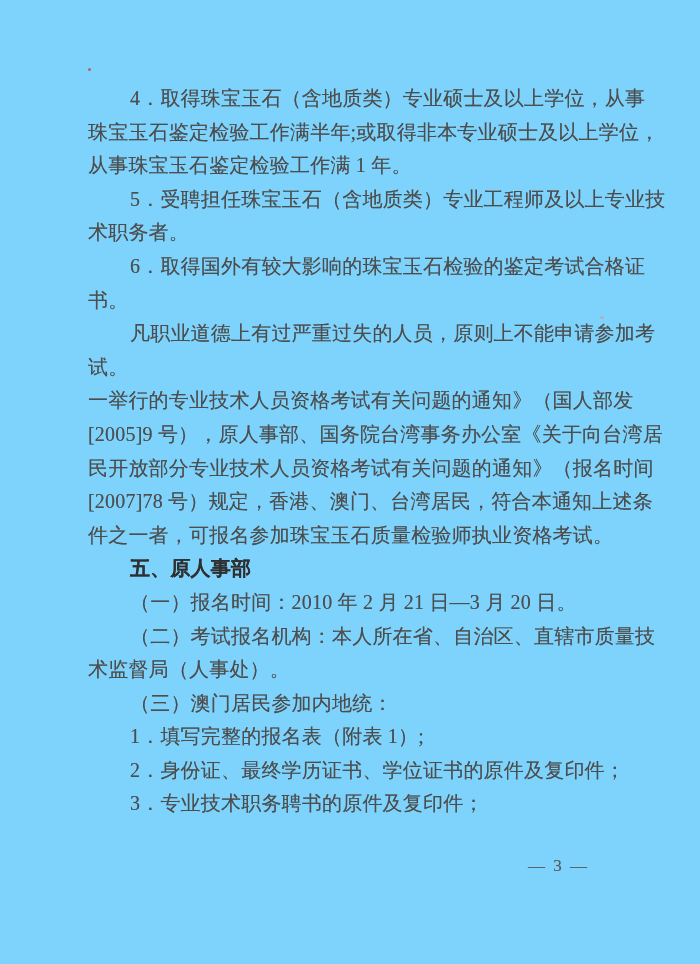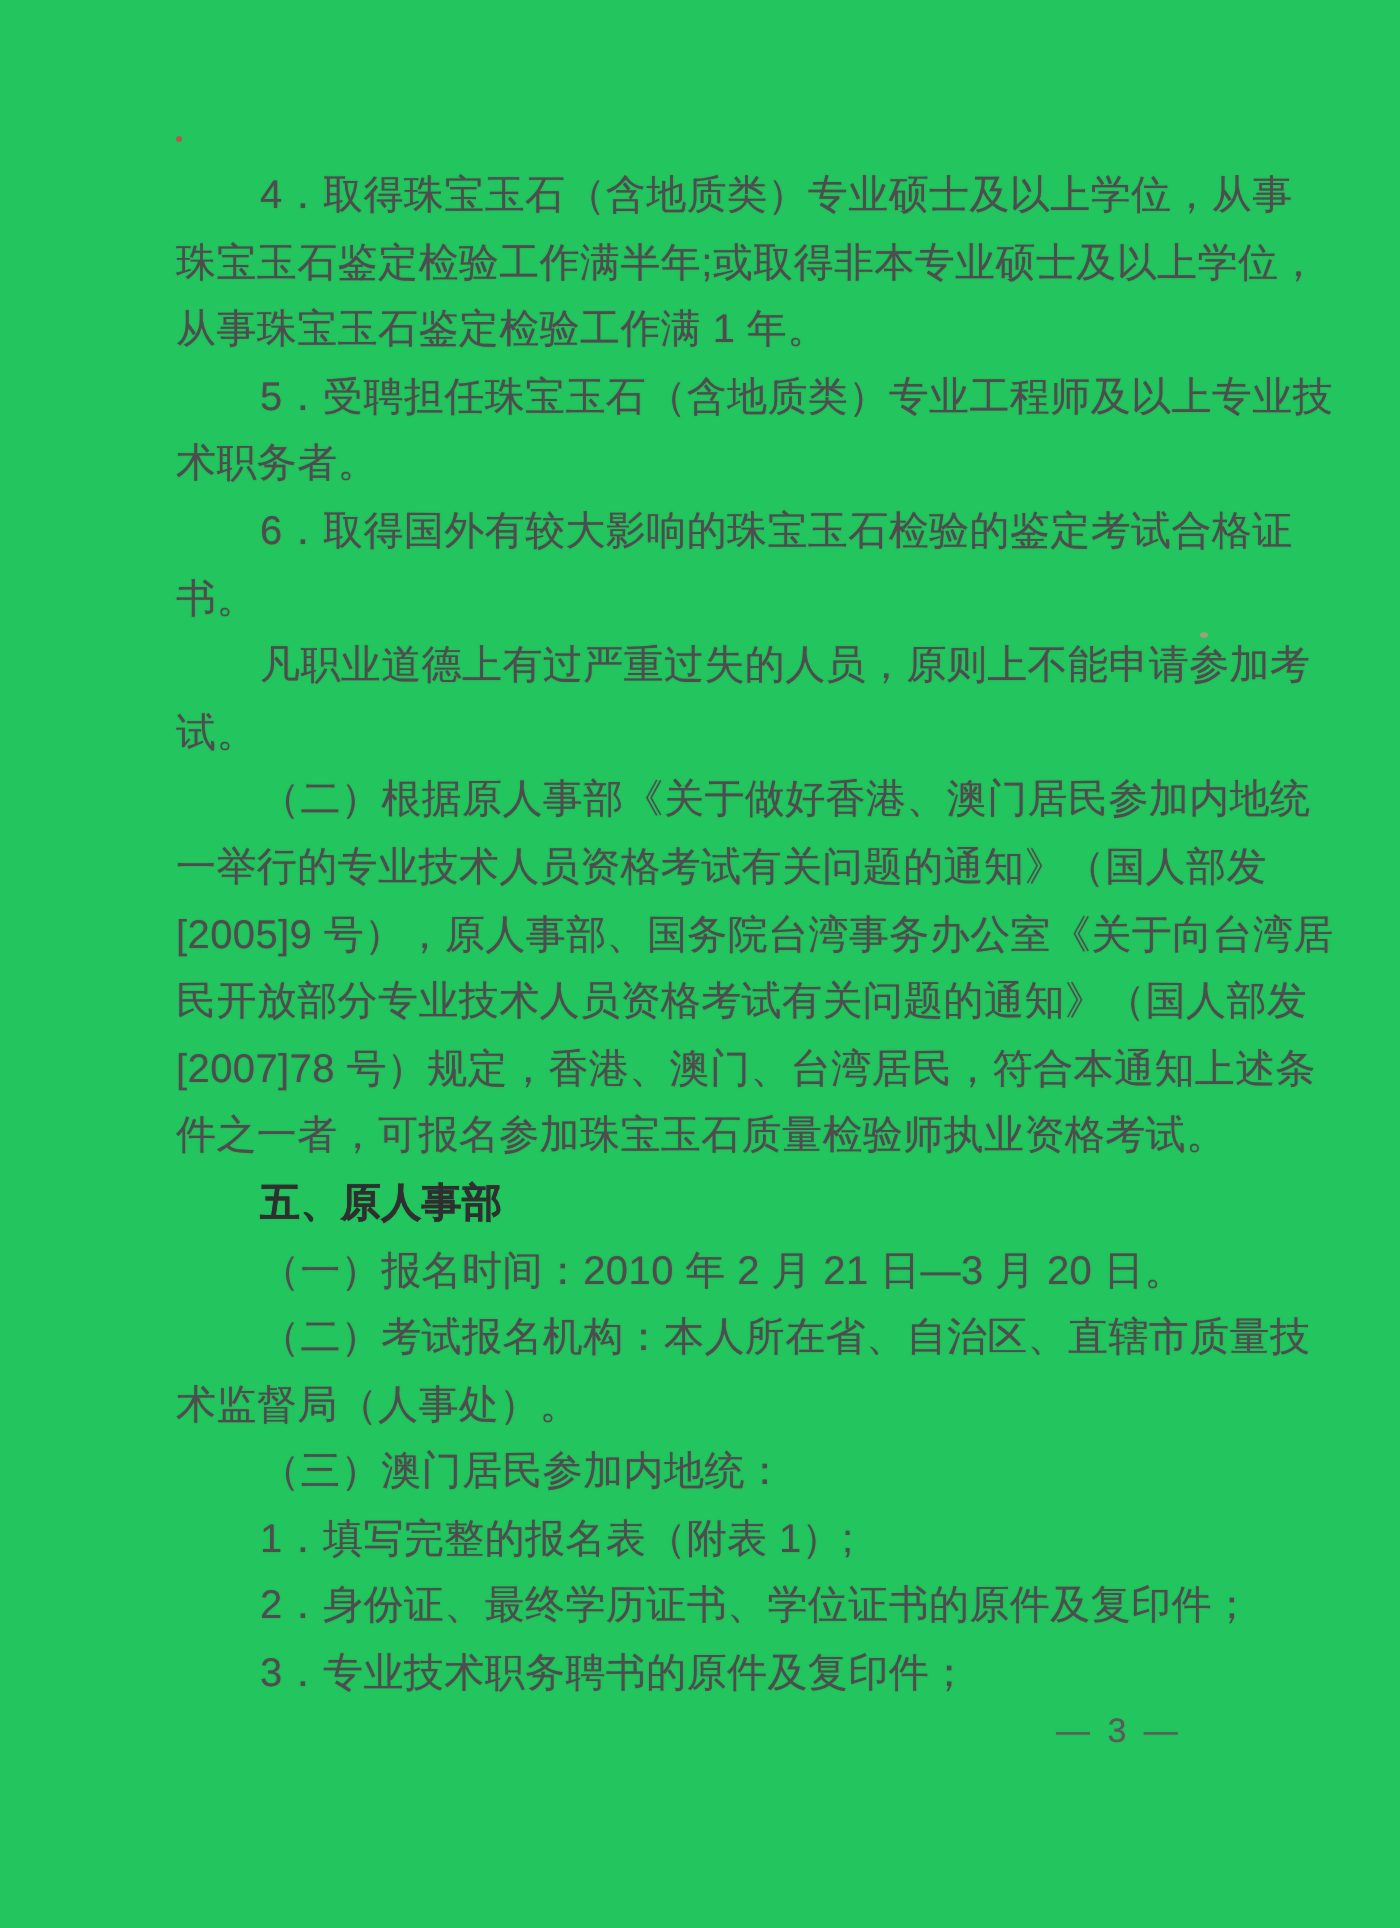--- a/index.html
+++ b/index.html
@@ -4,23 +4,23 @@
 <style>
   html, body {
     margin: 0;
     padding: 0;
     background: #ffffff;
   }
   .page {
     position: relative;
     width: 700px;
     height: 964px;
-    background: #22c55e;
+    background: #7dd3fc;
     overflow: hidden;
-    font-family: Liberation Sans, sans-serif;
+    font-family: Liberation Serif, serif;
   }
   .text-block {
     position: absolute;
     left: 88px;
     top: 82px;
     width: 522px;
   }
   .paragraph {
     margin: 0;
     padding: 0;
@@ -74,24 +74,23 @@
       </div>
       <div class="paragraph">
         <div class="line first">6．取得国外有较大影响的珠宝玉石检验的鉴定考试合格证</div>
         <div class="line">书。</div>
       </div>
       <div class="paragraph">
         <div class="line first">凡职业道德上有过严重过失的人员，原则上不能申请参加考</div>
         <div class="line">试。</div>
       </div>
       <div class="paragraph">
-        <div class="line first">（二）根据原人事部《关于做好香港、澳门居民参加内地统</div>
         <div class="line">一举行的专业技术人员资格考试有关问题的通知》（国人部发</div>
         <div class="line">[2005]9 号），原人事部、国务院台湾事务办公室《关于向台湾居</div>
-        <div class="line">民开放部分专业技术人员资格考试有关问题的通知》（国人部发</div>
+        <div class="line">民开放部分专业技术人员资格考试有关问题的通知》（报名时间</div>
         <div class="line">[2007]78 号）规定，香港、澳门、台湾居民，符合本通知上述条</div>
         <div class="line">件之一者，可报名参加珠宝玉石质量检验师执业资格考试。</div>
       </div>
       <div class="paragraph heading">
         <div class="line first">五、原人事部</div>
       </div>
       <div class="paragraph">
         <div class="line first">（一）报名时间：2010 年 2 月 21 日—3 月 20 日。</div>
       </div>
       <div class="paragraph">

